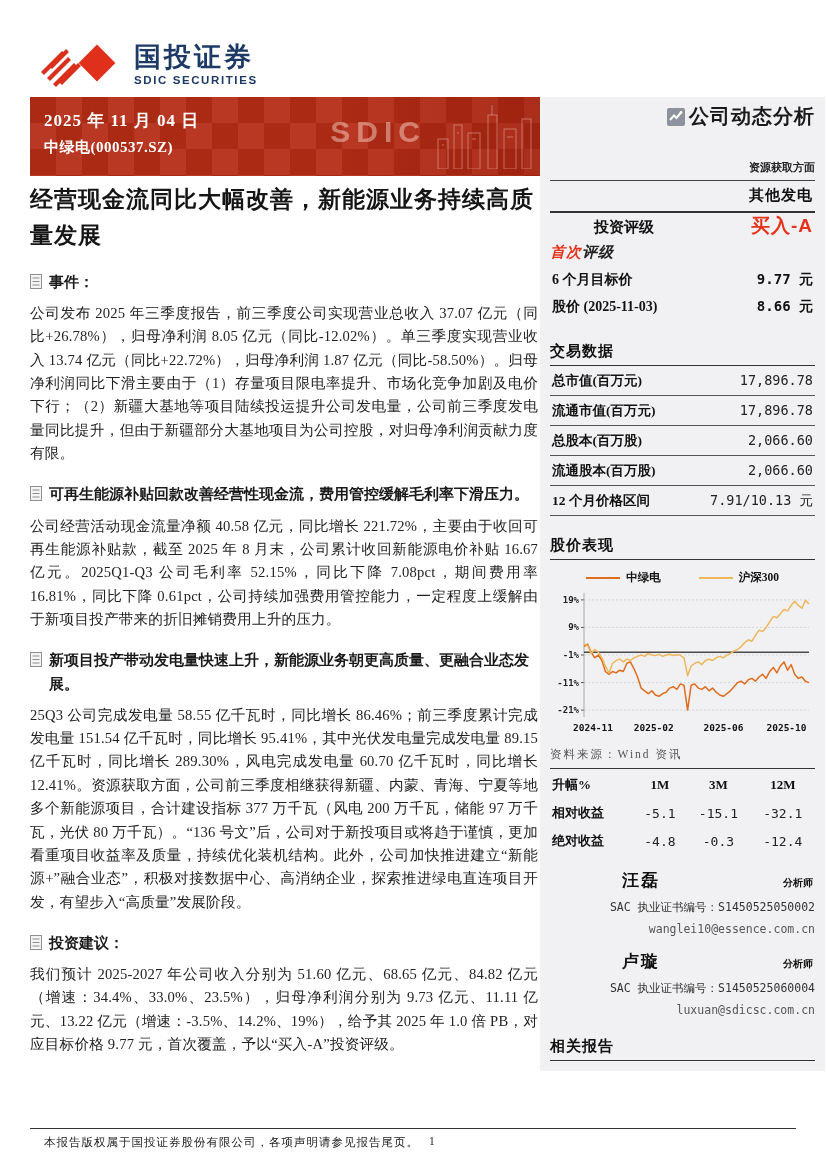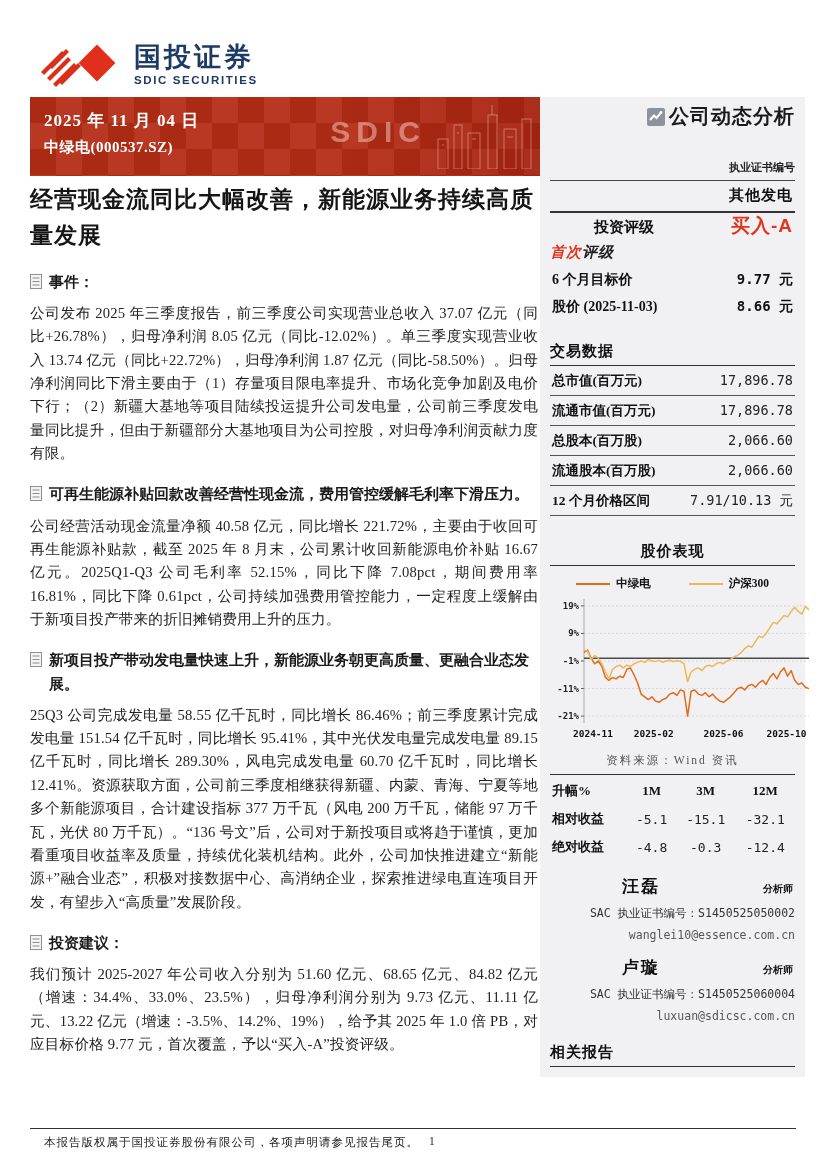--- a/index.html
+++ b/index.html
@@ -28,41 +28,41 @@
 
   
   .left-col { position:absolute; top:182px; left:30px; width:508px; }
   .doc-title { font-size:23px; font-weight:bold; color:#151515; line-height:1.58; letter-spacing:1px; margin-bottom:16px; }
   .section { margin-bottom:18px; }
   .section-heading { display:flex; align-items:flex-start; gap:7px; font-size:15px; font-weight:bold; color:#1a1a1a; line-height:1.55; margin-bottom:8px; }
   .doc-icon { flex:0 0 auto; margin-top:3px; }
   .section-body { font-size:14.6px; color:#222; line-height:1.6; text-align:justify; letter-spacing:0.2px; }
 
   
-  .sidebar { position:absolute; top:97px; left:540px; width:265px; min-height:905px; background:#f1f1f3; padding:4px 10px 10px 10px; }
+  .sidebar { position:absolute; top:97px; left:540px; width:285px; min-height:905px; background:#f1f1f3; padding:4px 10px 10px 10px; }
   .sb-title { display:flex; justify-content:flex-end; align-items:center; gap:4px; font-size:20px; font-weight:bold; color:#1a1a1a; margin-top:2px; letter-spacing:1px; }
   .sb-subtag { text-align:right; font-size:11px; font-weight:bold; color:#222; margin-top:30px; padding-bottom:5px; border-bottom:1px solid #444; }
   .sb-industry { text-align:right; font-size:15px; font-weight:bold; color:#111; padding:5px 2px 6px 0; border-bottom:2px solid #333; letter-spacing:1px; }
   .rating-row { display:flex; justify-content:space-between; align-items:baseline; margin-top:0; padding:0 2px; }
   .rating-label { font-size:15px; font-weight:bold; color:#111; margin-left:42px; }
   .rating-value { font-size:19px; font-weight:bold; color:#e5341c; font-family:"Liberation Sans",sans-serif; letter-spacing:1px; }
   .rating-note { text-align:left; font-size:15px; font-weight:bold; font-style:italic; margin-top:4px; padding-right:2px; letter-spacing:1px; }
   .rating-note .red { color:#e5341c; }
   .rating-note .dark { color:#222; }
   .kv-row { display:flex; justify-content:space-between; align-items:baseline; margin-top:9px; padding:0 2px; }
   .kv-label { font-size:14px; font-weight:bold; color:#111; }
   .kv-value { font-size:14px; font-weight:bold; color:#111; font-family:"DejaVu Sans Mono",monospace; }
 
   .sb-header { font-size:15px; font-weight:bold; color:#111; letter-spacing:1px; padding-bottom:4px; border-bottom:1.5px solid #333; }
   .trade-block { margin-top:26px; }
   .trade-row { display:flex; justify-content:space-between; align-items:baseline; padding:6px 2px 5px 2px; border-bottom:1px solid #555; }
   .trade-label { font-size:13.5px; font-weight:bold; color:#111; }
   .trade-value { font-size:13.5px; color:#222; font-family:"DejaVu Sans Mono",monospace; }
 
-  .perf-block { margin-top:26px;text-align:center; }
+  .perf-block { margin-top:20px; }
   .legend-row { display:flex; justify-content:center; gap:38px; margin:10px 0 2px 0; }
   .legend-item { display:flex; align-items:center; gap:6px; }
   .legend-swatch { width:34px; height:2px; }
   .legend-label { font-size:11.5px; font-weight:bold; color:#111; }
   .chart-wrap { margin-top:2px; }
   .source-line { font-size:11.5px; color:#555; letter-spacing:2px; padding:6px 0 6px 0; border-bottom:1.5px solid #333; }
 
   .gain-table { width:100%; border-collapse:collapse; margin-top:2px; }
   .gain-table th, .gain-table td { padding:5px 2px; font-size:13px; }
   .gain-table th { font-weight:bold; color:#111; }
@@ -186,21 +186,21 @@
 
   <div class="sidebar">
     <div class="sb-title">
       <svg width="18" height="18" viewBox="0 0 18 18">
           <rect x="0" y="0" width="18" height="18" rx="2" fill="#8d939c"></rect>
           <polyline points="3,12 7,7.5 9.5,10 14,4.5" fill="none" stroke="#ffffff" stroke-width="2"></polyline>
           <circle cx="14" cy="4.5" r="1.4" fill="#ffffff"></circle>
         </svg>
       <span>公司动态分析</span>
     </div>
-    <div class="sb-subtag">执业证书编号</div>
+    <div class="sb-subtag">资源获取方面</div>
     <div class="sb-industry">其他发电</div>
 
     <div class="rating-row">
       <span class="rating-label">投资评级</span>
       <span class="rating-value">买入-A</span>
     </div>
     <div class="rating-note">
       <span class="red">首次</span><span class="dark">评级</span>
     </div>
 

